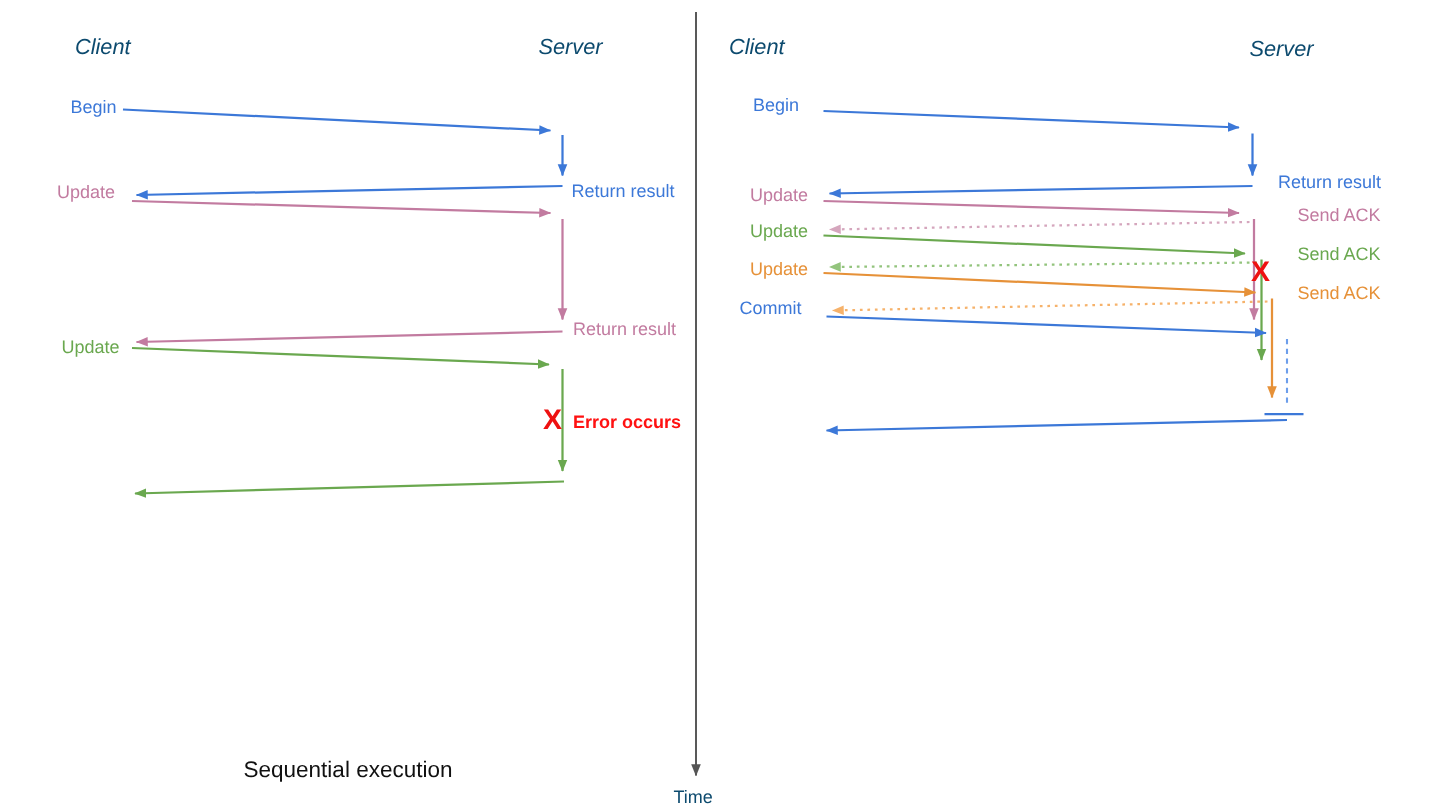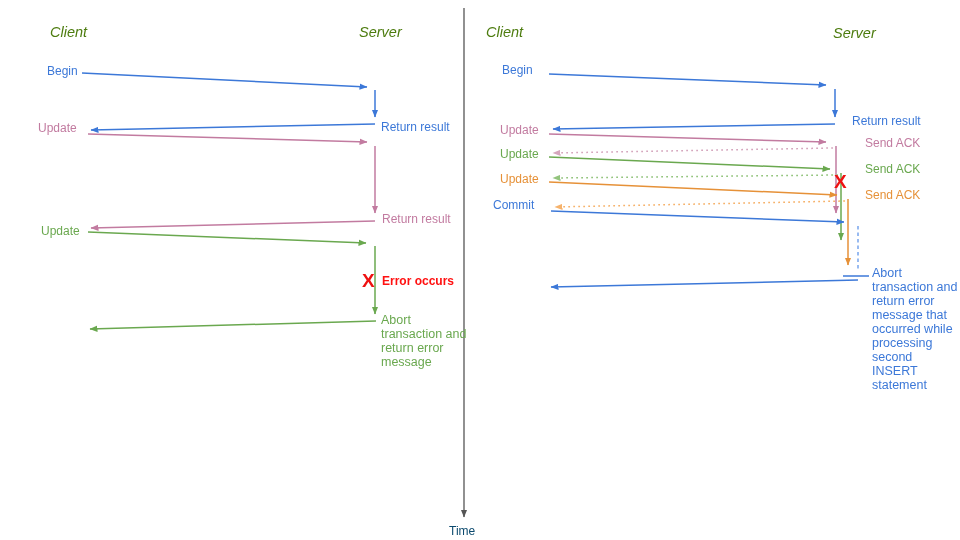--- a/index.html
+++ b/index.html
@@ -3,21 +3,21 @@
 <meta charset="utf-8">
 <style>
   html,body{margin:0;padding:0;background:#ffffff;}
   #canvas{
     position:relative;width:960px;height:540px;overflow:hidden;
     font-family:"Liberation Sans","DejaVu Sans",sans-serif;
     background:#ffffff;
   }
   #wires{position:absolute;left:0;top:0;width:960px;height:540px;}
   .lbl{position:absolute;font-size:12px;line-height:15px;white-space:nowrap;}
-  .hdr{position:absolute;font-size:14.5px;font-style:italic;color:#4d7c0f;white-space:nowrap;}
+  .hdr{position:absolute;font-size:14.5px;font-style:italic;color:#0c4a6e;white-space:nowrap;}
   .ttl{position:absolute;font-size:15px;color:#111111;width:190px;text-align:center;white-space:nowrap;}
   .wrap{white-space:normal;width:86px;line-height:14px;font-size:12.5px;}
   .xmark{position:absolute;font-size:19px;font-weight:700;color:#ee1111;line-height:19px;}
   .c-blue{color:#3c78d8;}
   .c-pink{color:#c27ba0;}
   .c-green{color:#6aa84f;}
   .c-orange{color:#e69138;}
   .c-red{color:#ff1111;}
   .c-dark{color:#0c4a6e;}
   
@@ -97,31 +97,30 @@
 
   <div class="hdr" style="left:50px;top:24px;">Client</div>
   <div class="hdr" style="left:359px;top:24px;">Server</div>
   <div class="lbl c-blue" style="left:47px;top:64px;">Begin</div>
   <div class="lbl c-blue" style="left:381px;top:120px;">Return result</div>
   <div class="lbl c-pink" style="left:38px;top:121px;">Update</div>
   <div class="lbl c-pink" style="left:382px;top:212px;">Return result</div>
   <div class="lbl c-green" style="left:41px;top:224px;">Update</div>
   <div class="xmark" style="left:362px;top:271px;">X</div>
   <div class="lbl c-red" style="left:382px;top:274px;font-weight:bold;">Error occurs</div>
-  <div class="lbl wrap c-green" style="left:381px;top:313px;">Abort transaction and return error message</div>
+  <div class="ttl" style="left:137px;top:505px;">Sequential execution</div>
 
   <div class="hdr" style="left:486px;top:24px;">Client</div>
   <div class="hdr" style="left:833px;top:25px;">Server</div>
   <div class="lbl c-blue" style="left:502px;top:63px;">Begin</div>
   <div class="lbl c-blue" style="left:852px;top:114px;">Return result</div>
   <div class="lbl c-pink" style="left:500px;top:123px;">Update</div>
   <div class="lbl c-pink" style="left:865px;top:136px;">Send ACK</div>
   <div class="lbl c-green" style="left:500px;top:147px;">Update</div>
   <div class="lbl c-green" style="left:865px;top:162px;">Send ACK</div>
   <div class="lbl c-orange" style="left:500px;top:172px;">Update</div>
   <div class="lbl c-orange" style="left:865px;top:188px;">Send ACK</div>
   <div class="lbl c-blue" style="left:493px;top:198px;">Commit</div>
   <div class="xmark" style="left:834px;top:172px;">X</div>
-  <div class="lbl wrap c-blue" style="left:872px;top:266px;">Abort transaction and return error message that occurred while processing second INSERT statement</div>
 
   <div class="lbl c-dark" style="left:449px;top:524px;">Time</div>
 
 </div>
 
 </body></html>

